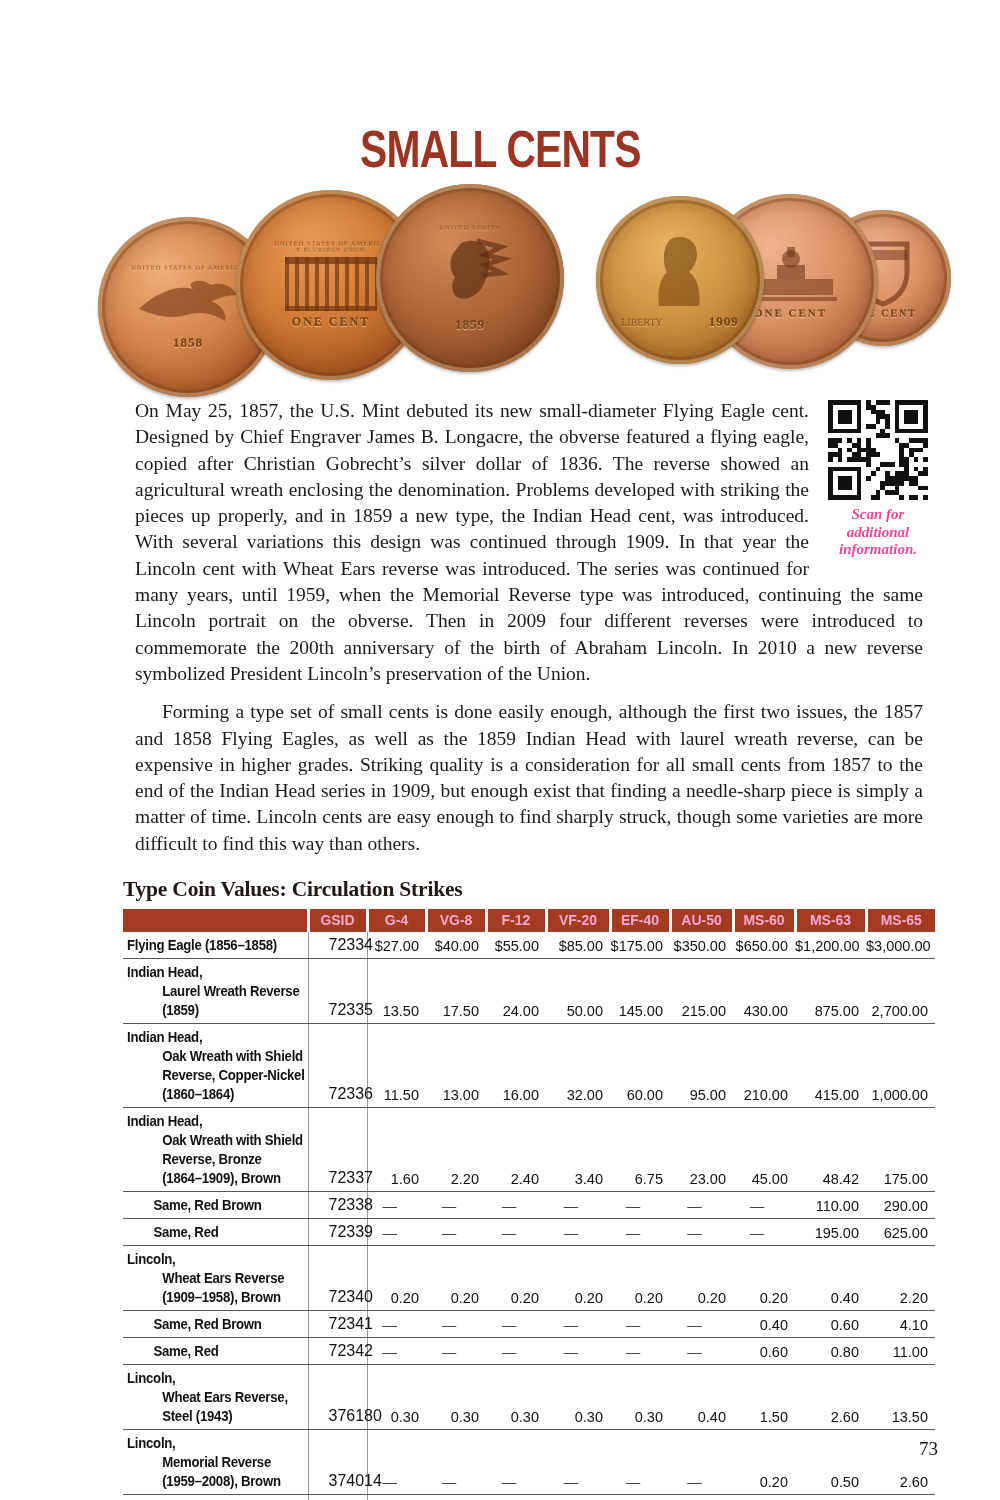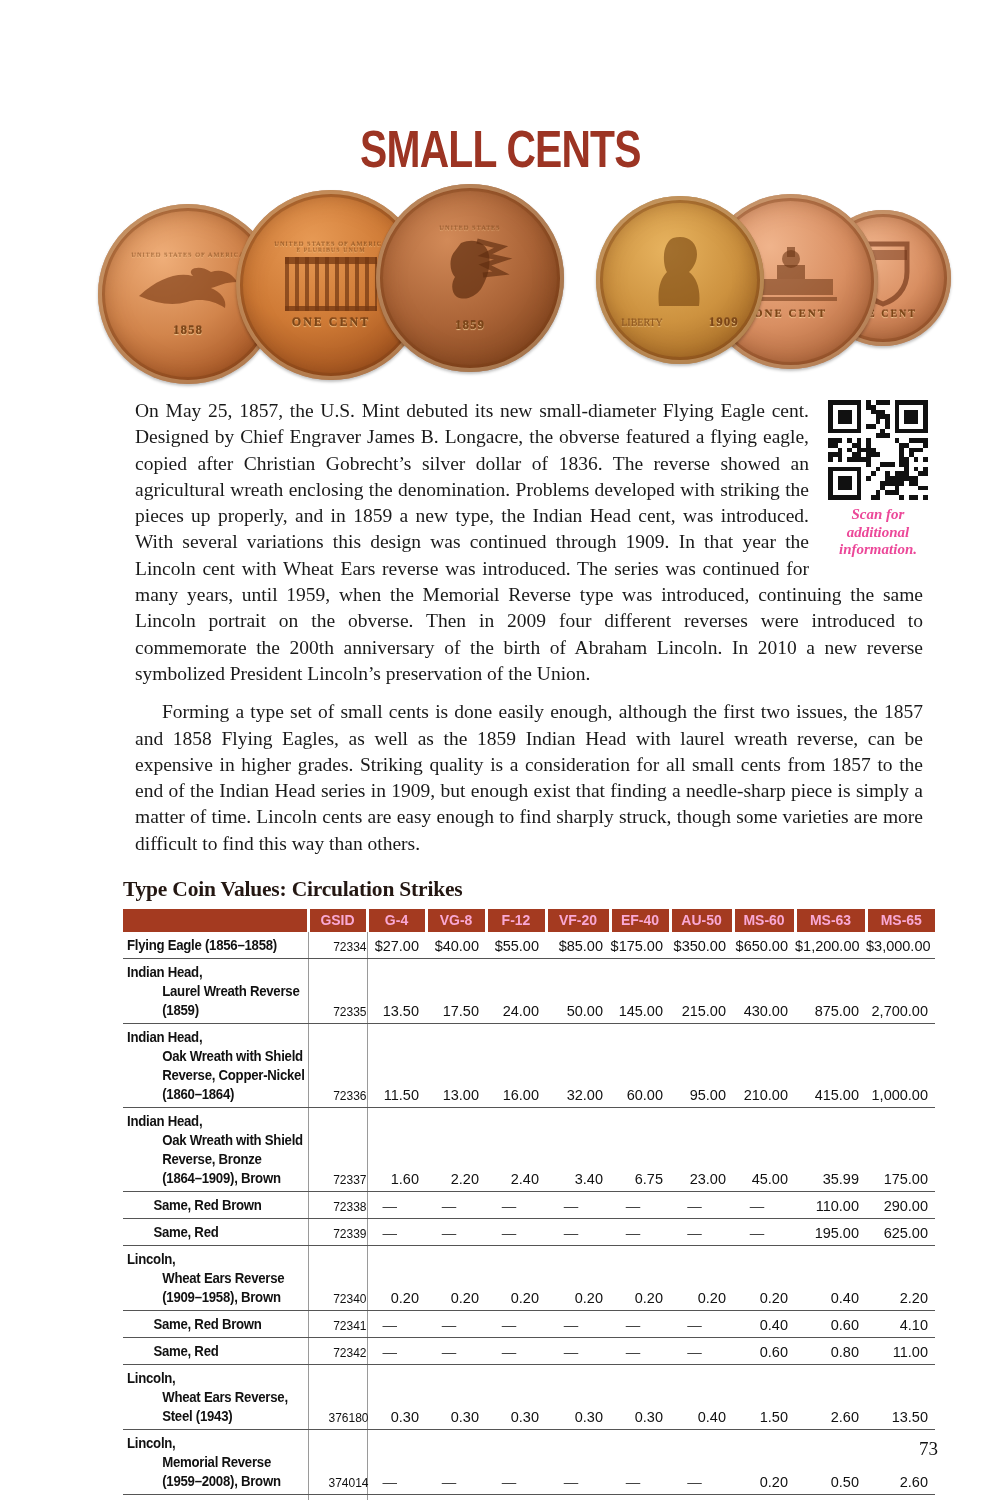--- a/index.html
+++ b/index.html
@@ -23,21 +23,21 @@
   .copper2 {background:radial-gradient(circle at 40% 28%, #e79a55, #cf7a35 45%, #a3541f 78%, #7c3c14);}
   .maroon  {background:radial-gradient(circle at 38% 30%, #d28a58, #ab6437 48%, #84461f 80%, #5f2f12);}
   .golden  {background:radial-gradient(circle at 42% 30%, #e9b96f, #d1954a 45%, #ad6f28 78%, #7f4c18);}
   .yellowc {background:radial-gradient(circle at 42% 32%, #e7b35f, #cd923f 48%, #a86d26 80%, #7c4c17);}
   .pinkc   {background:radial-gradient(circle at 38% 30%, #f0b48c, #d98f62 48%, #b36a3f 78%, #8a4a26);}
 
   .coin .tiny {font-size:8px;letter-spacing:1px;opacity:.85;white-space:nowrap;}
   .coin .date {font-size:13px;font-weight:bold;letter-spacing:1px;}
   .coin .denom{font-size:12px;font-weight:bold;letter-spacing:2px;white-space:nowrap;}
 
-  .coin1{left:98px;top:24px;width:180px;height:180px;z-index:4;}
+  .coin1{left:98px;top:37px;width:180px;height:180px;z-index:4;}
   .coin2{left:236px;top:10px;width:190px;height:190px;z-index:6;}
   .coin3{left:376px;top:4px;width:188px;height:188px;z-index:8;}
   .coin4{left:430px;top:-6px;width:210px;height:210px;z-index:10;}
   .coin5{left:596px;top:16px;width:168px;height:168px;z-index:8;}
   .coin6{left:703px;top:14px;width:175px;height:175px;z-index:6;}
   .coin7{left:815px;top:30px;width:136px;height:136px;z-index:4;}
 
   .coin svg.motif{display:block;}
   .coin4 .motto{font-size:8px;letter-spacing:2px;margin-bottom:2px;opacity:.9;}
   .coin4 .one,.coin4 .cent{font-size:34px;font-weight:bold;line-height:32px;letter-spacing:4px;}
@@ -72,21 +72,21 @@
   thead th{background:#a43a20;color:#f9a8d4;font-size:14px;font-weight:bold;text-align:center;
            padding:3px 0 4px;border-left:3px solid #fff;}
   thead th:first-child{border-left:none;}
   tbody td{border-bottom:1.5px solid #555;vertical-align:bottom;padding:3px 0 4px;}
   td.lblcell{padding-left:4px;}
   .lbl-line{font-size:15px;font-weight:bold;line-height:19px;white-space:nowrap;
             letter-spacing:-0.3px;transform:scaleX(.88);transform-origin:0 50%;}
   .lbl-line.cont{padding-left:40px;}
   tr.sub .lbl-line{padding-left:30px;}
   td.gsid{border-left:1.2px solid #9a9a9a;border-right:1.2px solid #9a9a9a;
-          text-align:right;font-size:12px;padding-left:20px;}
+          text-align:center;font-size:16px;padding-left:20px;}
   td.val{text-align:right;padding-right:7px;font-size:14.5px;}
   td.val.dash{text-align:center;padding-right:14px;color:#444;}
 
   
   .pagenum{position:absolute;right:62px;top:1438px;font-size:19px;color:#111;}
 </style>
 </head>
 <body>
 
 <div class="page">
@@ -383,21 +383,21 @@
               <div class="lbl-line cont">(1864–1909), Brown</div>
             </td>
             <td class="gsid">72337</td>
             <td class="val">1.60</td>
             <td class="val">2.20</td>
             <td class="val">2.40</td>
             <td class="val">3.40</td>
             <td class="val">6.75</td>
             <td class="val">23.00</td>
             <td class="val">45.00</td>
-            <td class="val">35.99</td>
+            <td class="val">48.42</td>
             <td class="val">175.00</td>
           </tr>
           <tr class="sub">
             <td class="lblcell">
               <div class="lbl-line">Same, Red Brown</div>
             </td>
             <td class="gsid">72338</td>
             <td class="val dash">—</td>
             <td class="val dash">—</td>
             <td class="val dash">—</td>

